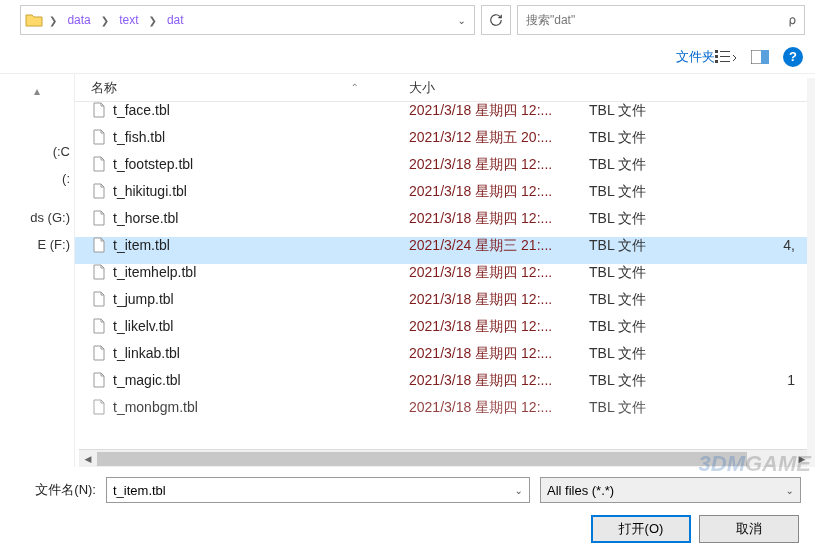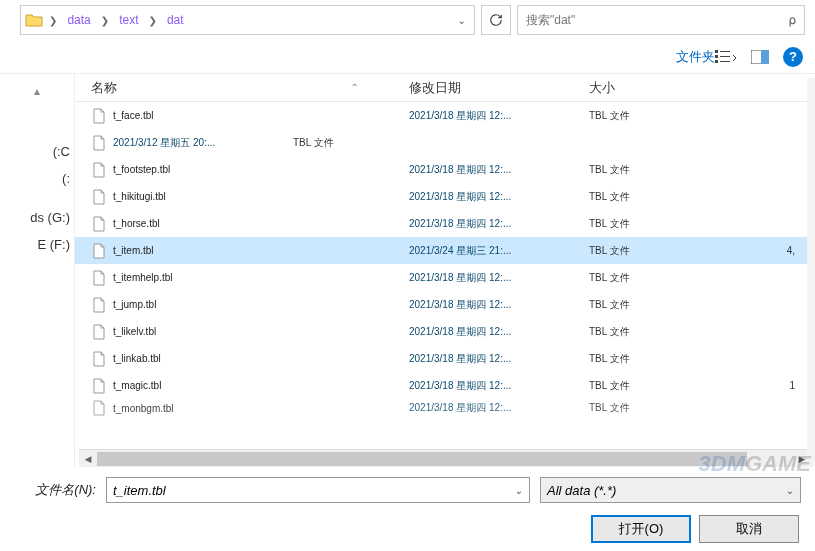--- a/index.html
+++ b/index.html
@@ -30,37 +30,37 @@
 
 .file-area { flex: 1; display: flex; flex-direction: column; overflow: hidden; }
 .headers { display: flex; border-bottom: 1px solid #e8e8e8; height: 28px; align-items: center; padding-left: 16px; color: #333; font-size: 13px; }
 .h-name { width: 318px; display: flex; align-items: center; gap: 60px; }
 .sort-chev { color: #888; margin-left: auto; margin-right: 50px; font-size: 10px; }
 .h-date { width: 180px; }
 .h-type { width: 105px; }
 .h-size { flex: 1; }
 
 .file-list { flex: 1; overflow: hidden; }
-.file-row { display: flex; align-items: center; height: 27px; padding-left: 16px; font-size: 10px; }
+.file-row { display: flex; align-items: flex-start; height: 27px; padding-left: 16px; font-size: 14px; }
 .file-row.selected { background: #cce8ff; }
 .file-ico { width: 16px; height: 16px; margin-right: 6px; flex-shrink: 0; }
 .file-ico svg { width: 100%; height: 100%; }
 .f-name { width: 296px; color: #222; }
-.f-date { width: 180px; color: #0c4a6e; }
+.f-date { width: 180px; color: #7f1d1d; }
 .f-type { width: 105px; color: #333; }
 .f-size { flex: 1; color: #333; text-align: right; padding-right: 20px; }
 .file-row.cutoff { height: 18px; overflow: hidden; opacity: 0.85; }
 
 .hscroll { height: 18px; background: #f0f0f0; border-top: 1px solid #ddd; position: relative; margin: 0 4px; }
 .hscroll-thumb { position: absolute; left: 18px; top: 2px; height: 14px; width: 650px; background: #c8c8c8; }
 .hscroll-arr { position: absolute; top: 0; width: 18px; height: 18px; display: flex; align-items: center; justify-content: center; color: #666; font-size: 9px; }
 .hscroll-arr.l { left: 0; } .hscroll-arr.r { right: 0; }
 
 .bottom { padding: 10px 14px; }
-.filename-row { display: flex; align-items: center; gap: 10px; margin-bottom: 12px; font-style: italic; }
+.filename-row { display: flex; align-items: center; gap: 10px; margin-bottom: 12px; }
 .fn-label { color: #222; font-size: 13px; width: 82px; text-align: right; }
 .fn-input { flex: 0 0 424px; border: 1px solid #999; height: 26px; padding: 0 6px; font-size: 13px; display: flex; align-items: center; justify-content: space-between; }
 .fn-combo { flex: 1; border: 1px solid #999; height: 26px; padding: 0 6px; display: flex; align-items: center; justify-content: space-between; background: #efefef; font-size: 13px; }
 .btn-row { display: flex; justify-content: flex-end; gap: 8px; padding-right: 2px; }
 .btn { width: 100px; height: 28px; border: 1px solid #888; background: #e8e8e8; display: flex; align-items: center; justify-content: center; font-size: 13px; }
 .btn.primary { border: 1px solid #0078d7; box-shadow: 0 0 0 1px #0078d7 inset; }
 
 .watermark { position: absolute; right: 4px; bottom: 74px; font-size: 22px; font-weight: bold; color: rgba(0,0,0,0.18); font-style: italic; pointer-events: none; }
 .watermark span { color: rgba(30,100,180,0.25); }
 
@@ -138,39 +138,39 @@
         <div class="side-item">ds (G:)</div>
         <div class="side-item">E (F:)</div>
       </div>
   </div>
   <div class="file-area">
     <div class="headers">
       <div class="h-name">
           <span>名称</span>
           <span class="sort-chev">⌃</span>
         </div>
-      <div class="h-date">修改日期</div>
       <div class="h-size">大小</div>
     </div>
     <div class="file-list" id="file-list">
         <div class="file-row">
           <span class="file-ico"><svg viewBox="0 0 16 16">
               <path d="M3 1 h7 l3 3 v11 h-10 z" fill="#fff" stroke="#999"></path>
               <path d="M10 1 v3 h3" fill="none" stroke="#999"></path>
             </svg></span>
           <div class="f-name">t_face.tbl</div>
           <div class="f-date">2021/3/18 星期四 12:...</div>
           <div class="f-type">TBL 文件</div>
           <div class="f-size"></div>
         </div>
         <div class="file-row">
           <span class="file-ico"><svg viewBox="0 0 16 16">
               <path d="M3 1 h7 l3 3 v11 h-10 z" fill="#fff" stroke="#999"></path>
               <path d="M10 1 v3 h3" fill="none" stroke="#999"></path>
             </svg></span>
+          <div class="f-name">t_fish.tbl</div>
           <div class="f-date">2021/3/12 星期五 20:...</div>
           <div class="f-type">TBL 文件</div>
           <div class="f-size"></div>
         </div>
         <div class="file-row">
           <span class="file-ico"><svg viewBox="0 0 16 16">
               <path d="M3 1 h7 l3 3 v11 h-10 z" fill="#fff" stroke="#999"></path>
               <path d="M10 1 v3 h3" fill="none" stroke="#999"></path>
             </svg></span>
           <div class="f-name">t_footstep.tbl</div>
@@ -278,21 +278,21 @@
 </div>
 
 <div class="bottom">
   <div class="filename-row">
     <div class="fn-label">文件名(N):</div>
     <div class="fn-input">
       <span>t_item.tbl</span>
       <span style="color:#555;font-size:10px">⌄</span>
     </div>
     <div class="fn-combo">
-      <span>All data (*.*)</span>
+      <span>All files (*.*)</span>
       <span style="color:#555;font-size:10px">⌄</span>
     </div>
   </div>
   <div class="btn-row">
     <div class="btn primary">打开(O)</div>
     <div class="btn">取消</div>
   </div>
 </div>
 
 <div class="right-scroll"></div>

